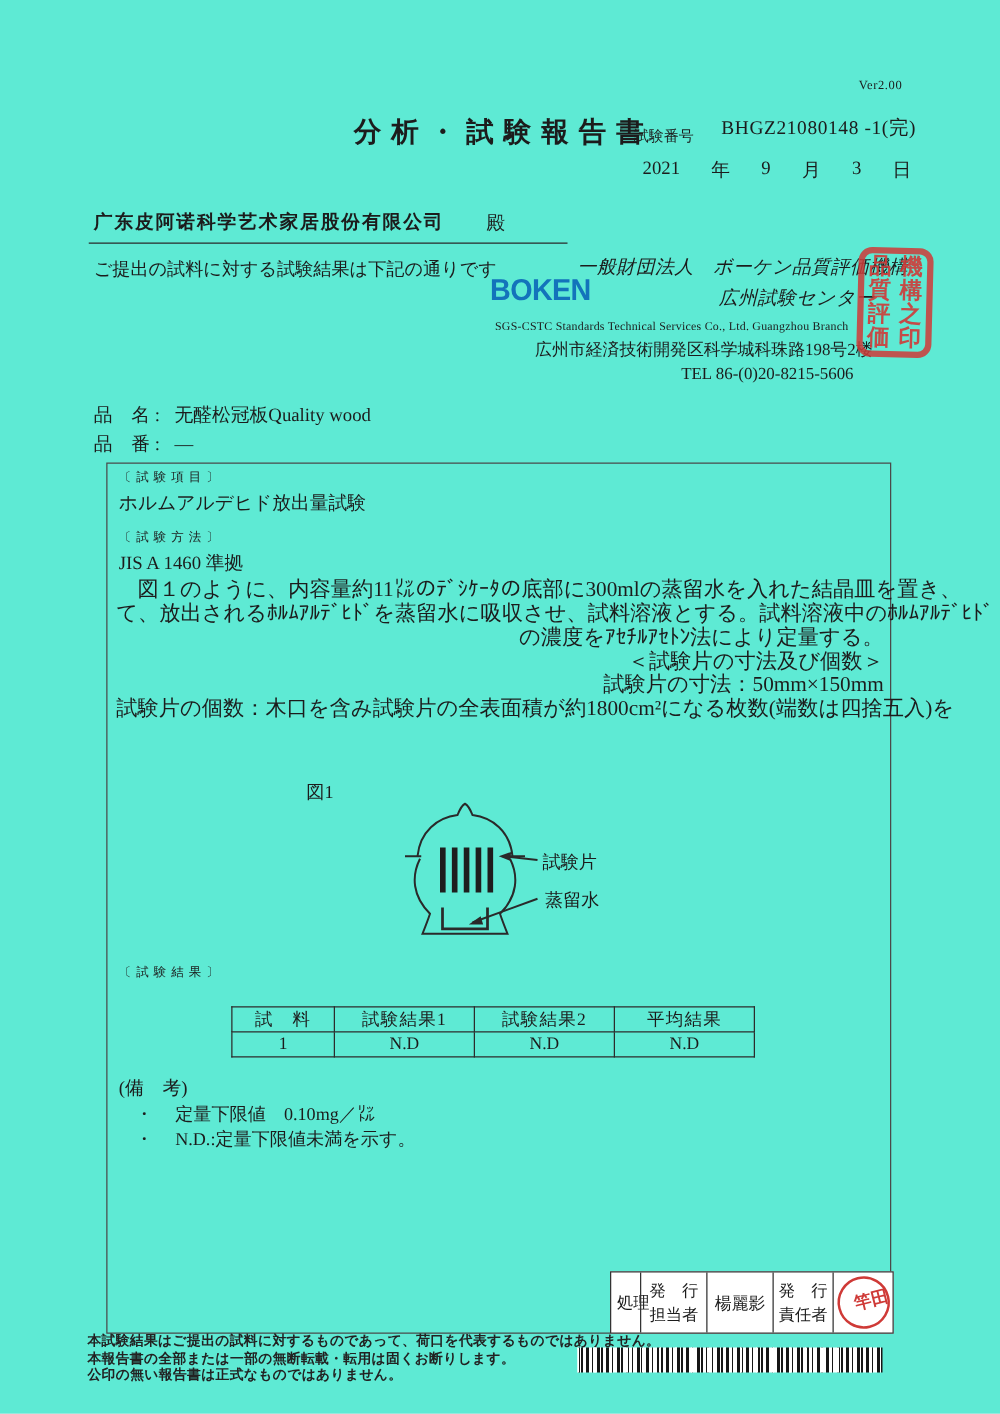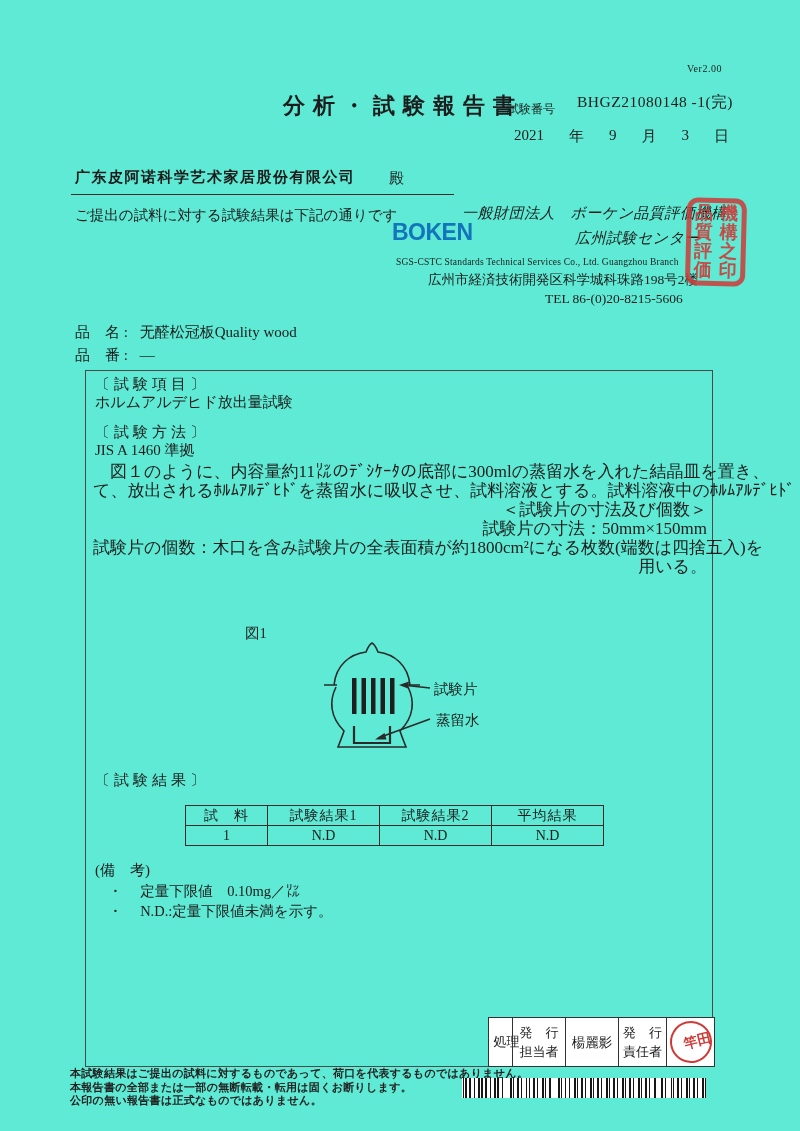--- a/index.html
+++ b/index.html
@@ -25,21 +25,21 @@
            font-family:"Liberation Sans","DejaVu Sans",sans-serif; transform:scaleY(1.05); }
   .sgs { font-size:9.5px; letter-spacing:.2px; }
   .addr { font-size:13.5px; }
   .sq-seal {
     width:60px; height:88px; border:5px solid rgba(207,58,55,.85); border-radius:11px;
     transform:rotate(1.5deg); display:grid; grid-template-columns:1fr 1fr; align-content:center;
     justify-items:center; color:rgba(207,58,55,.9); font-weight:700; font-size:18px; line-height:19px;
     background:rgba(255,255,255,0.0);
   }
   .mainbox { border:1.6px solid #4a4a4a; }
-  .brk { letter-spacing:4px; font-size:15px;text-align:center; }
+  .brk { letter-spacing:4px; font-size:10px;text-align:center; }
   .para { font-size:17px; line-height:19px;text-align:right; }
   .para div { white-space:nowrap; }
   .rtable { border-collapse:collapse; font-size:14px; }
   .rtable td { border:1px solid #2c2c2c; text-align:center; height:20px; padding:0 4px; }
   .rtable tr:first-child td { letter-spacing:1px; }
   .rtable { border:1.5px solid #2c2c2c; }
   .sig { display:flex; border:1.5px solid #333; height:50px; background:#fff; font-size:13px; }
   .sig .cell { border-left:1px solid #333; display:flex; flex-direction:column; align-items:center; justify-content:center; line-height:19px; }
   .sig .cell:first-child { border-left:none; }
   .vtext { width:14px; word-break:break-all; text-align:center; line-height:20px; }
@@ -116,24 +116,24 @@
 
   <div class="abs brk" style="left:95px; top:375px;">〔試験項目〕</div>
   <div class="abs body15" style="left:95px; top:393px;">ホルムアルデヒド放出量試験</div>
 
   <div class="abs brk" style="left:95px; top:423px;">〔試験方法〕</div>
   <div class="abs body15" style="left:95px; top:441px;">JIS A 1460 準拠</div>
 
   <div class="abs para" style="left:93px; top:462px; width:614px;">
     <div>　図１のように、内容量約11㍑のﾃﾞｼｹｰﾀの底部に300mlの蒸留水を入れた結晶皿を置き、</div>
     <div>て、放出されるﾎﾙﾑｱﾙﾃﾞﾋﾄﾞを蒸留水に吸収させ、試料溶液とする。試料溶液中のﾎﾙﾑｱﾙﾃﾞﾋﾄﾞ</div>
+    <div>の濃度をｱｾﾁﾙｱｾﾄﾝ法により定量する。</div>
     <div>＜試験片の寸法及び個数＞</div>
     <div>試験片の寸法：50mm×150mm</div>
     <div>試験片の個数：木口を含み試験片の全表面積が約1800cm²になる枚数(端数は四捨五入)を</div>
-    <div>用いる。</div>
   </div>
 
   <div class="abs body14" style="left:245px; top:624px;">図1</div>
 
   <svg class="abs" style="left:320px; top:641px;" width="112" height="112" viewBox="0 0 112 112">
 
     <path class="ln" d="M14,44 C16,24 30,13 46,11 C48,6 50,3 52,2 C54,3 56,6 58,11 C74,13 88,24 90,44"></path>
 
     <path class="ln" d="M4,44 L17,44 M87,44 L100,44"></path>
 

